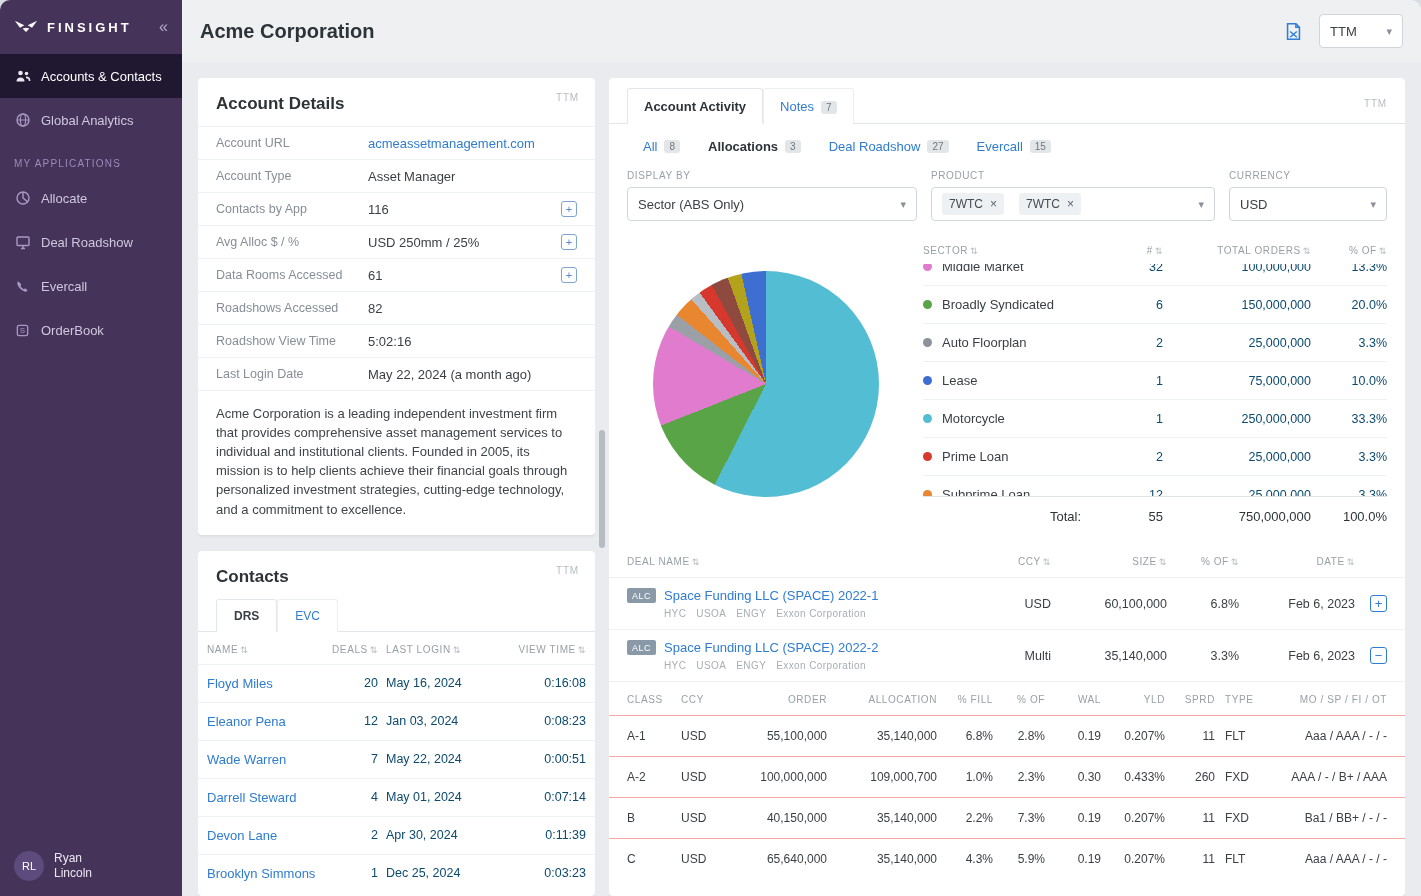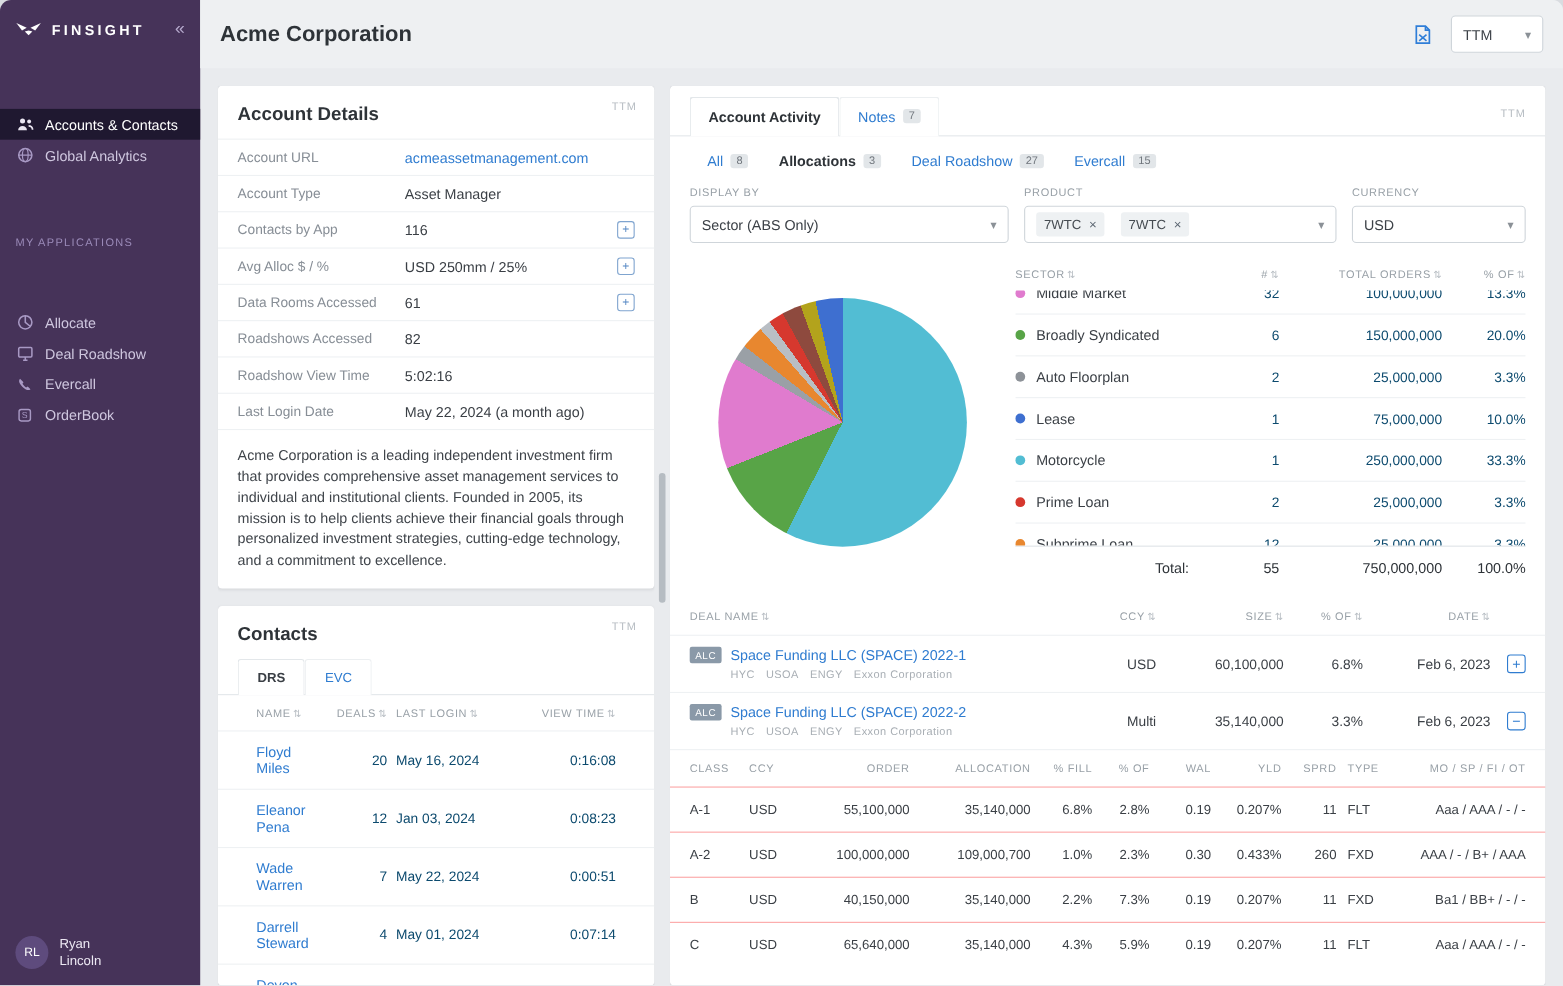--- a/index.html
+++ b/index.html
@@ -1,25 +1,25 @@
 <!DOCTYPE html>
 <html><head>
 <meta charset="utf-8">
 <style>
   * { margin:0; padding:0; box-sizing:border-box; }
   html,body { width:1421px; height:896px; overflow:hidden; }
   body { font-family:"Liberation Sans","DejaVu Sans",sans-serif; background:#d9dce0; color:#35393e; font-size:13px; }
   .app { display:flex; width:1421px; height:896px; background:#e9ebee; border-radius:10px 10px 0 0; overflow:hidden; }
 
   
-  .sidebar { width:182px; flex-shrink:0; background:#463359; color:#cfc7df; display:flex; flex-direction:column;gap:45px; }
+  .sidebar { width:182px; flex-shrink:0; background:#463359; color:#cfc7df; display:flex; flex-direction:column; }
   .brand { height:54px; display:flex; align-items:center; gap:9px; padding:0 14px; }
   .brand-name { color:#fff; font-size:13px; font-weight:bold; letter-spacing:3px; }
   .collapse-btn { margin-left:auto; color:#b5a9cc; font-size:16px; cursor:pointer; background:none; border:none; }
-  .nav-item { height:28px; display:flex; align-items:center; gap:10px; padding:0 14px; font-size:13px; cursor:pointer; }
+  .nav-item { height:44px; display:flex; align-items:center; gap:10px; padding:0 14px; font-size:13px; cursor:pointer; }
   .nav-item .icn { width:17px; height:17px; display:flex; align-items:center; justify-content:center; color:#a899c4; flex-shrink:0; }
   .nav-item.active { background:#1f1830; color:#fff; }
   .nav-item.active .icn { color:#eae6f2; }
   .side-section { padding:16px 14px 7px; font-size:10px; letter-spacing:1.2px; color:#9b8bb9; text-transform:uppercase; }
   .side-user { margin-top:auto; display:flex; align-items:center; gap:10px; padding:14px; cursor:pointer; }
   .avatar { width:30px; height:30px; border-radius:50%; background:#5e4b7d; color:#fff; font-size:11px; display:flex; align-items:center; justify-content:center; flex-shrink:0; }
   .user-name { font-size:12px; color:#ece8f3; line-height:1.3; }
 
   
   .main { flex:1; display:flex; flex-direction:column; min-width:0; }
@@ -50,34 +50,34 @@
   .add-metric { margin-left:auto; width:16px; height:16px; border:1.2px solid #7fa4cf; border-radius:3px; color:#5588c4; background:#fff; font-size:11px; line-height:1; display:flex; align-items:center; justify-content:center; cursor:pointer; }
   .ad-desc { padding:13px 18px 16px; border-top:1px solid #eef1f3; font-size:13px; line-height:1.47; color:#3f444a; }
 
   
   .contacts-card { flex:1; overflow:hidden; }
   .ct-head { padding:16px 18px 12px; }
   .c-tabs { display:flex; padding:0 18px; border-bottom:1px solid #e3e7ea; }
   .c-tab { padding:9px 17px; border:1px solid #e3e7ea; border-bottom:none; border-radius:3px 3px 0 0; background:#fff; font-size:12px; cursor:pointer; margin-bottom:-1px; }
   .c-tab.active { font-weight:bold; color:#3a3f45; }
   .c-tab.inactive { color:#2f7cd0; border-color:#eceff1; }
-  .c-grid { display:grid; grid-template-columns:1fr 50px 120px 76px; align-items:center; column-gap:6px; padding:0 35px; }
+  .c-grid { display:grid; grid-template-columns:1fr 50px 120px 76px; align-items:center; column-gap:6px; padding:0 9px; }
   .th { font-size:10px; letter-spacing:.6px; color:#98a0a7; text-transform:uppercase; cursor:pointer; white-space:nowrap; }
   .c-grid.head { padding-top:12px; padding-bottom:9px; }
   .c-grid.row { border-top:1px solid #eef1f3; padding-top:11px; padding-bottom:11px; }
   .sort { font-size:9px; color:#b6bcc2; margin-left:2px; }
   .num { text-align:right; }
   .cell-left-pad { padding-left:2px; }
   .c-name { font-size:13px; }
   .c-val { font-size:12.5px; color:#0c4a6e; }
 
   
   .activity-card { min-height:100%; }
   .a-tabs { display:flex; align-items:flex-end; padding:10px 18px 0; border-bottom:1px solid #e3e7ea; }
-  .a-tab { padding:10px 16px; border:1px solid #e3e7ea; border-bottom:none; border-radius:3px 3px 0 0; background:#fff; font-size:13px; margin-bottom:-1px; cursor:pointer; display:flex; align-items:flex-start; gap:7px; }
+  .a-tab { padding:10px 16px; border:1px solid #e3e7ea; border-bottom:none; border-radius:3px 3px 0 0; background:#fff; font-size:13px; margin-bottom:-1px; cursor:pointer; display:flex; align-items:flex-end; gap:7px; }
   .a-tab.active { font-weight:bold; color:#2e3338; }
   .a-tab.inactive { color:#2f7cd0; border-color:#eceff1; }
   .badge { background:#e2e6e9; color:#70767d; border-radius:3px; padding:1px 5px; font-size:10px; font-weight:normal; }
   .a-tabs .card-period2 { margin-left:auto; font-size:10px; letter-spacing:.8px; color:#b6bcc2; padding-bottom:14px; }
 
   .filters { display:flex; gap:28px; padding:15px 34px 10px; align-items:center; }
   .filter { display:flex; align-items:center; gap:7px; font-size:13px; cursor:pointer; color:#2f7cd0; }
   .filter.active { color:#2e3338; font-weight:bold; }
 
   .controls { display:flex; gap:14px; padding:6px 18px 16px; }

